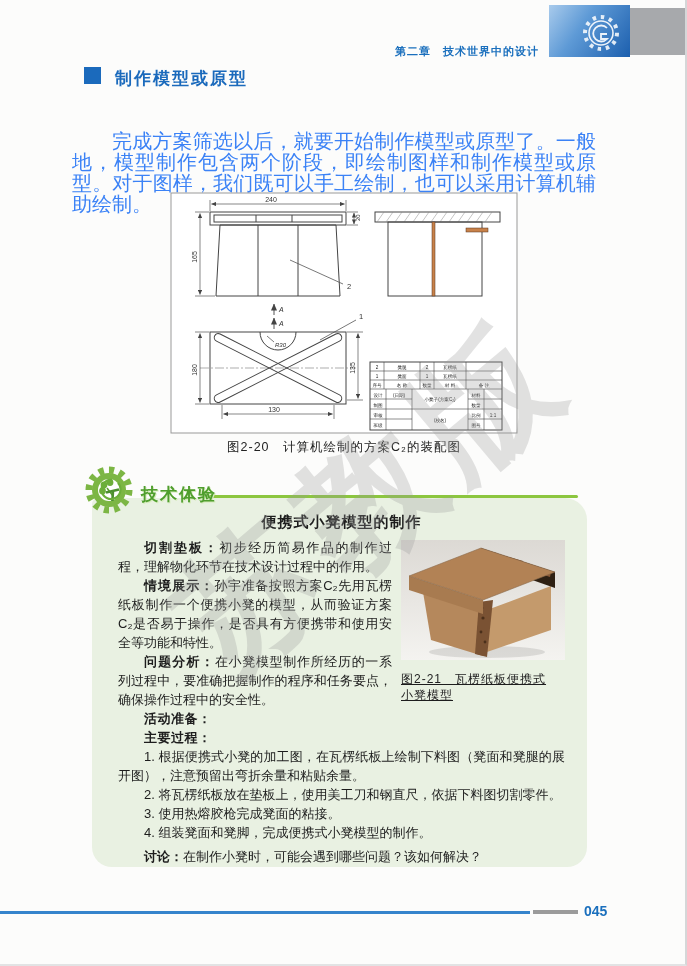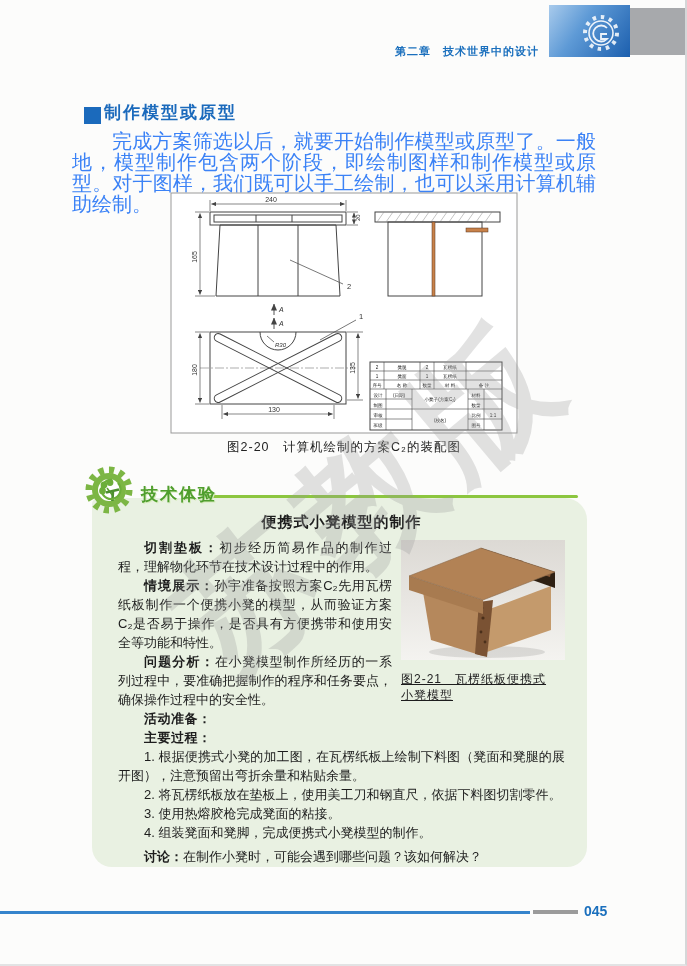--- a/index.html
+++ b/index.html
@@ -8,21 +8,21 @@
   .page{position:absolute;inset:0;border-right:2px solid #d5d7d8;border-bottom:2px solid #e2e3e4;}
 
   
   .hdr-blue{position:absolute;left:549px;top:5px;width:81px;height:52px;
             background:linear-gradient(125deg,#a9cbec 0%,#5e9ad6 40%,#1c5fae 100%);}
   .hdr-gray{position:absolute;left:630px;top:8px;width:55px;height:47px;background:#a7a9ac;}
   .hdr-title{position:absolute;right:146px;top:44px;font-size:11px;font-weight:bold;
              color:#1a6fbd;letter-spacing:1px;white-space:nowrap;}
 
   
-  .sec{position:absolute;left:84px;top:101px;display:flex;align-items:flex-end;gap:3px;}
+  .sec{position:absolute;left:84px;top:67px;display:flex;align-items:flex-start;gap:14px;}
   .sec-sq{width:17px;height:17px;background:#1b6abc;}
   .sec-t{font-size:17px;font-weight:bold;color:#1b6abc;letter-spacing:2px;}
 
   .intro{position:absolute;left:72px;top:111px;width:524px;font-size:20px;line-height:21px;
          text-align:justify;text-indent:2em;color:#3b82f6;}
 
   
   .fig220{position:absolute;left:170px;top:192px;width:348px;}
   .fig220 svg{display:block;}
   .figcap{margin-top:5px;text-align:center;font-size:12.5px;color:#222;letter-spacing:1px;}

